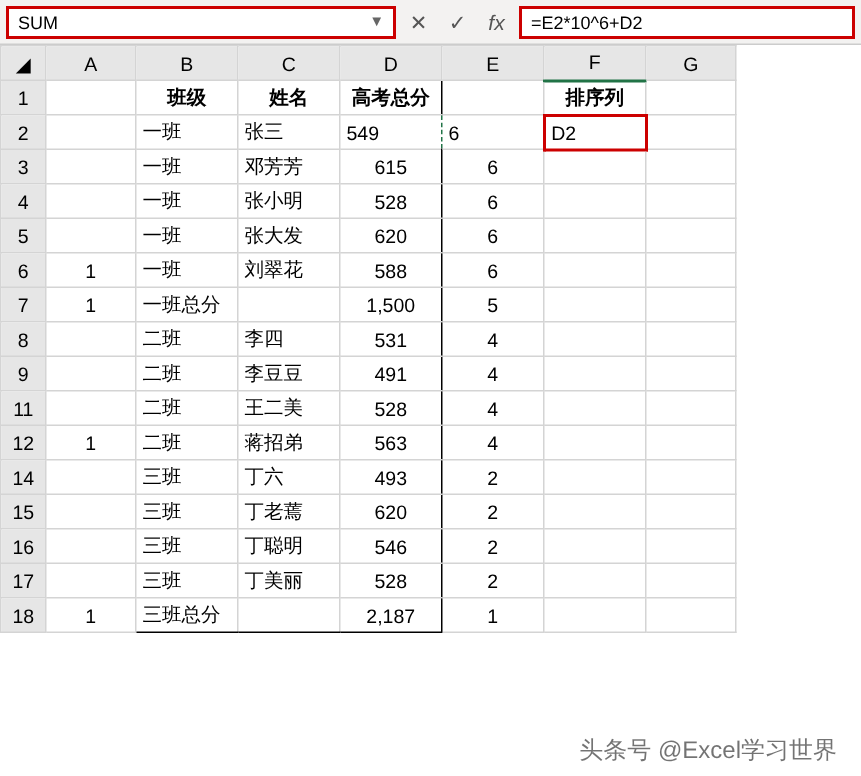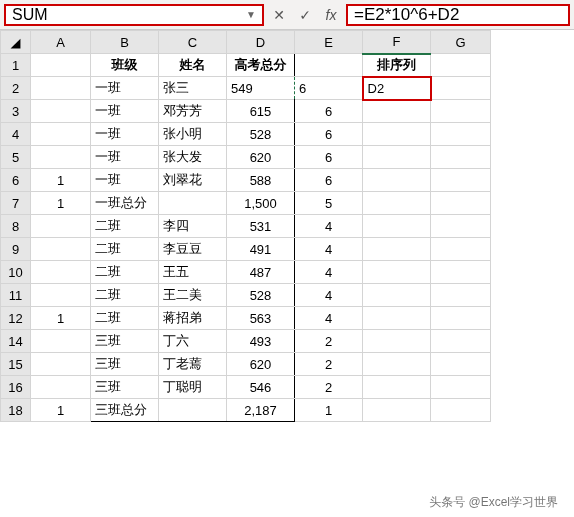--- a/index.html
+++ b/index.html
@@ -1,23 +1,23 @@
 <!DOCTYPE html>
 <html><head>
 <meta charset="utf-8">
 <style>
 *{box-sizing:border-box;margin:0;padding:0}
 body{font-family:"Microsoft YaHei",Arial,sans-serif;font-size:12px;background:#fff;width:574px;height:517px;overflow:hidden;position:relative}
 .fbar{display:flex;align-items:center;height:30px;border-bottom:1px solid #ccc;background:#f3f2f1;padding:2px 4px;gap:4px}
 .namebox{width:260px;height:22px;border:2px solid #c00;background:#fff;display:flex;align-items:center;padding:0 6px;justify-content:space-between}
-.namebox input{border:none;outline:none;font-size:16px;width:200px;background:transparent}
+.namebox input{border:none;outline:none;font-size:12px;width:200px;background:transparent}
 .dd{color:#666;font-size:10px}
 .fxbtn{width:22px;height:22px;display:flex;align-items:center;justify-content:center;color:#555;font-size:14px}
 .fx{font-style:italic;font-family:Liberation Sans, sans-serif}
-.formula{flex:1;height:22px;border:2px solid #c00;background:#fff;display:flex;align-items:center;padding:0 6px;font-size:17px}
+.formula{flex:1;height:22px;border:2px solid #c00;background:#fff;display:flex;align-items:center;padding:0 6px;font-size:12px}
 .grid{width:100%;height:calc(100% - 30px);overflow:auto}
 table{border-collapse:collapse;table-layout:fixed}
 th,td{border:1px solid #d4d4d4;height:23px;font-size:13px;padding:0 4px;background:#fff;white-space:nowrap;overflow:hidden}
 th{background:#e6e6e6;font-weight:normal;text-align:center;color:#000}
 th.rh{width:30px;text-align:center;background:#e6e6e6}
 td.rh{width:30px;text-align:center;background:#e6e6e6;color:#000}
 .colA{width:60px}
 .colB{width:68px}
 .colC{width:68px}
 .colD{width:68px}
@@ -29,21 +29,21 @@
 .c{}
 .r{text-align:center}
 .bl{border-left:1.5px solid #000}
 .br{border-right:1.5px solid #000}
 .bt{border-top:1.5px solid #000}
 .bb{border-bottom:1.5px solid #000}
 .activeD{border:1.5px dashed #217346!important}
 .activeE{border:1.5px dashed #c00!important}
 .activeF{border:2px solid #c00!important}
 .selcol{border-bottom:2px solid #217346}
-.wm{position:absolute;right:10px;bottom:4px;font-size:12px;color:rgba(0,0,0,0.55);background:rgba(255,255,255,0.6);padding:2px 6px;border-radius:2px}
+.wm{position:absolute;right:10px;bottom:4px;font-size:16px;color:rgba(0,0,0,0.55);background:rgba(255,255,255,0.6);padding:2px 6px;border-radius:2px}
 </style>
 </head>
 <body>
 
 <div class="fbar">
   <div class="namebox">
     <input value="SUM" style="">
     <span class="dd">▼</span>
   </div>
   <div class="fxbtn">✕</div>
@@ -151,30 +151,20 @@
           <td class="rh">9</td>
           <td class="colA r"></td>
           <td class="colB c bl">二班</td>
           <td class="colC">李豆豆</td>
           <td class="colD r br">491</td>
           <td class="colE r">4</td>
           <td class="colF "></td>
           <td class="colG"></td>
         </tr>
         <tr>
-          <td class="rh">10</td>
-          <td class="colA r"></td>
-          <td class="colB c bl">二班</td>
-          <td class="colC">王五</td>
-          <td class="colD r br">487</td>
-          <td class="colE r">4</td>
-          <td class="colF "></td>
-          <td class="colG"></td>
-        </tr>
-        <tr>
           <td class="rh">11</td>
           <td class="colA r"></td>
           <td class="colB c bl">二班</td>
           <td class="colC">王二美</td>
           <td class="colD r br">528</td>
           <td class="colE r">4</td>
           <td class="colF "></td>
           <td class="colG"></td>
         </tr>
         <tr>
@@ -206,20 +196,30 @@
           <td class="colE r">2</td>
           <td class="colF "></td>
           <td class="colG"></td>
         </tr>
         <tr>
           <td class="rh">16</td>
           <td class="colA r"></td>
           <td class="colB c bl">三班</td>
           <td class="colC">丁聪明</td>
           <td class="colD r br">546</td>
+          <td class="colE r">2</td>
+          <td class="colF "></td>
+          <td class="colG"></td>
+        </tr>
+        <tr>
+          <td class="rh">17</td>
+          <td class="colA r"></td>
+          <td class="colB c bl">三班</td>
+          <td class="colC">丁美丽</td>
+          <td class="colD r br">528</td>
           <td class="colE r">2</td>
           <td class="colF "></td>
           <td class="colG"></td>
         </tr>
         <tr>
           <td class="rh">18</td>
           <td class="colA r">1</td>
           <td class="colB c bl b bb">三班总分</td>
           <td class="colC b bb"></td>
           <td class="colD r b br bb">2,187</td>

